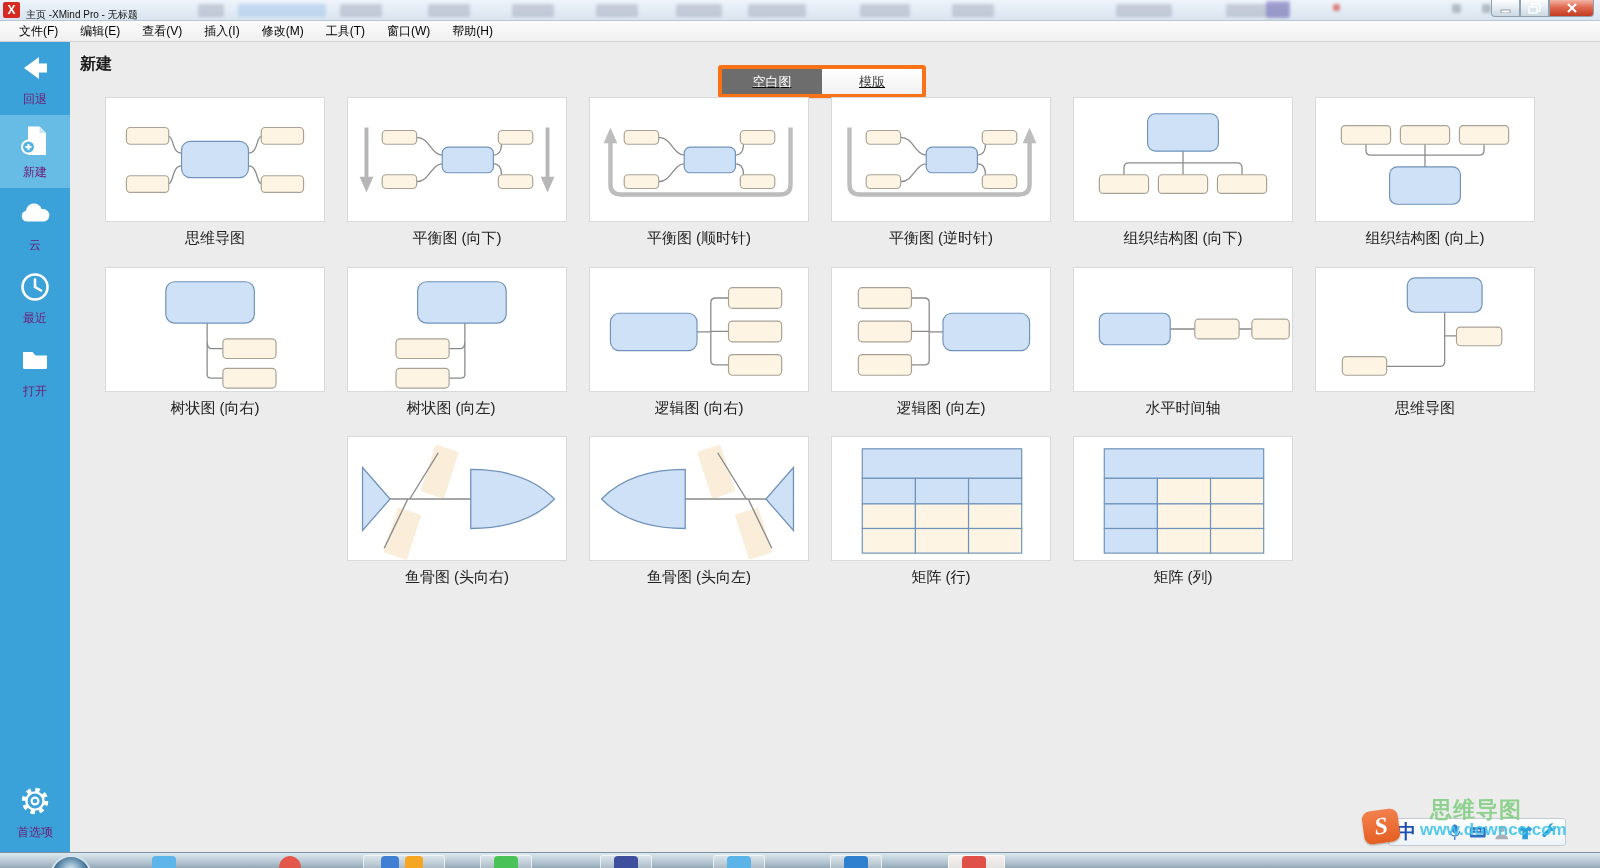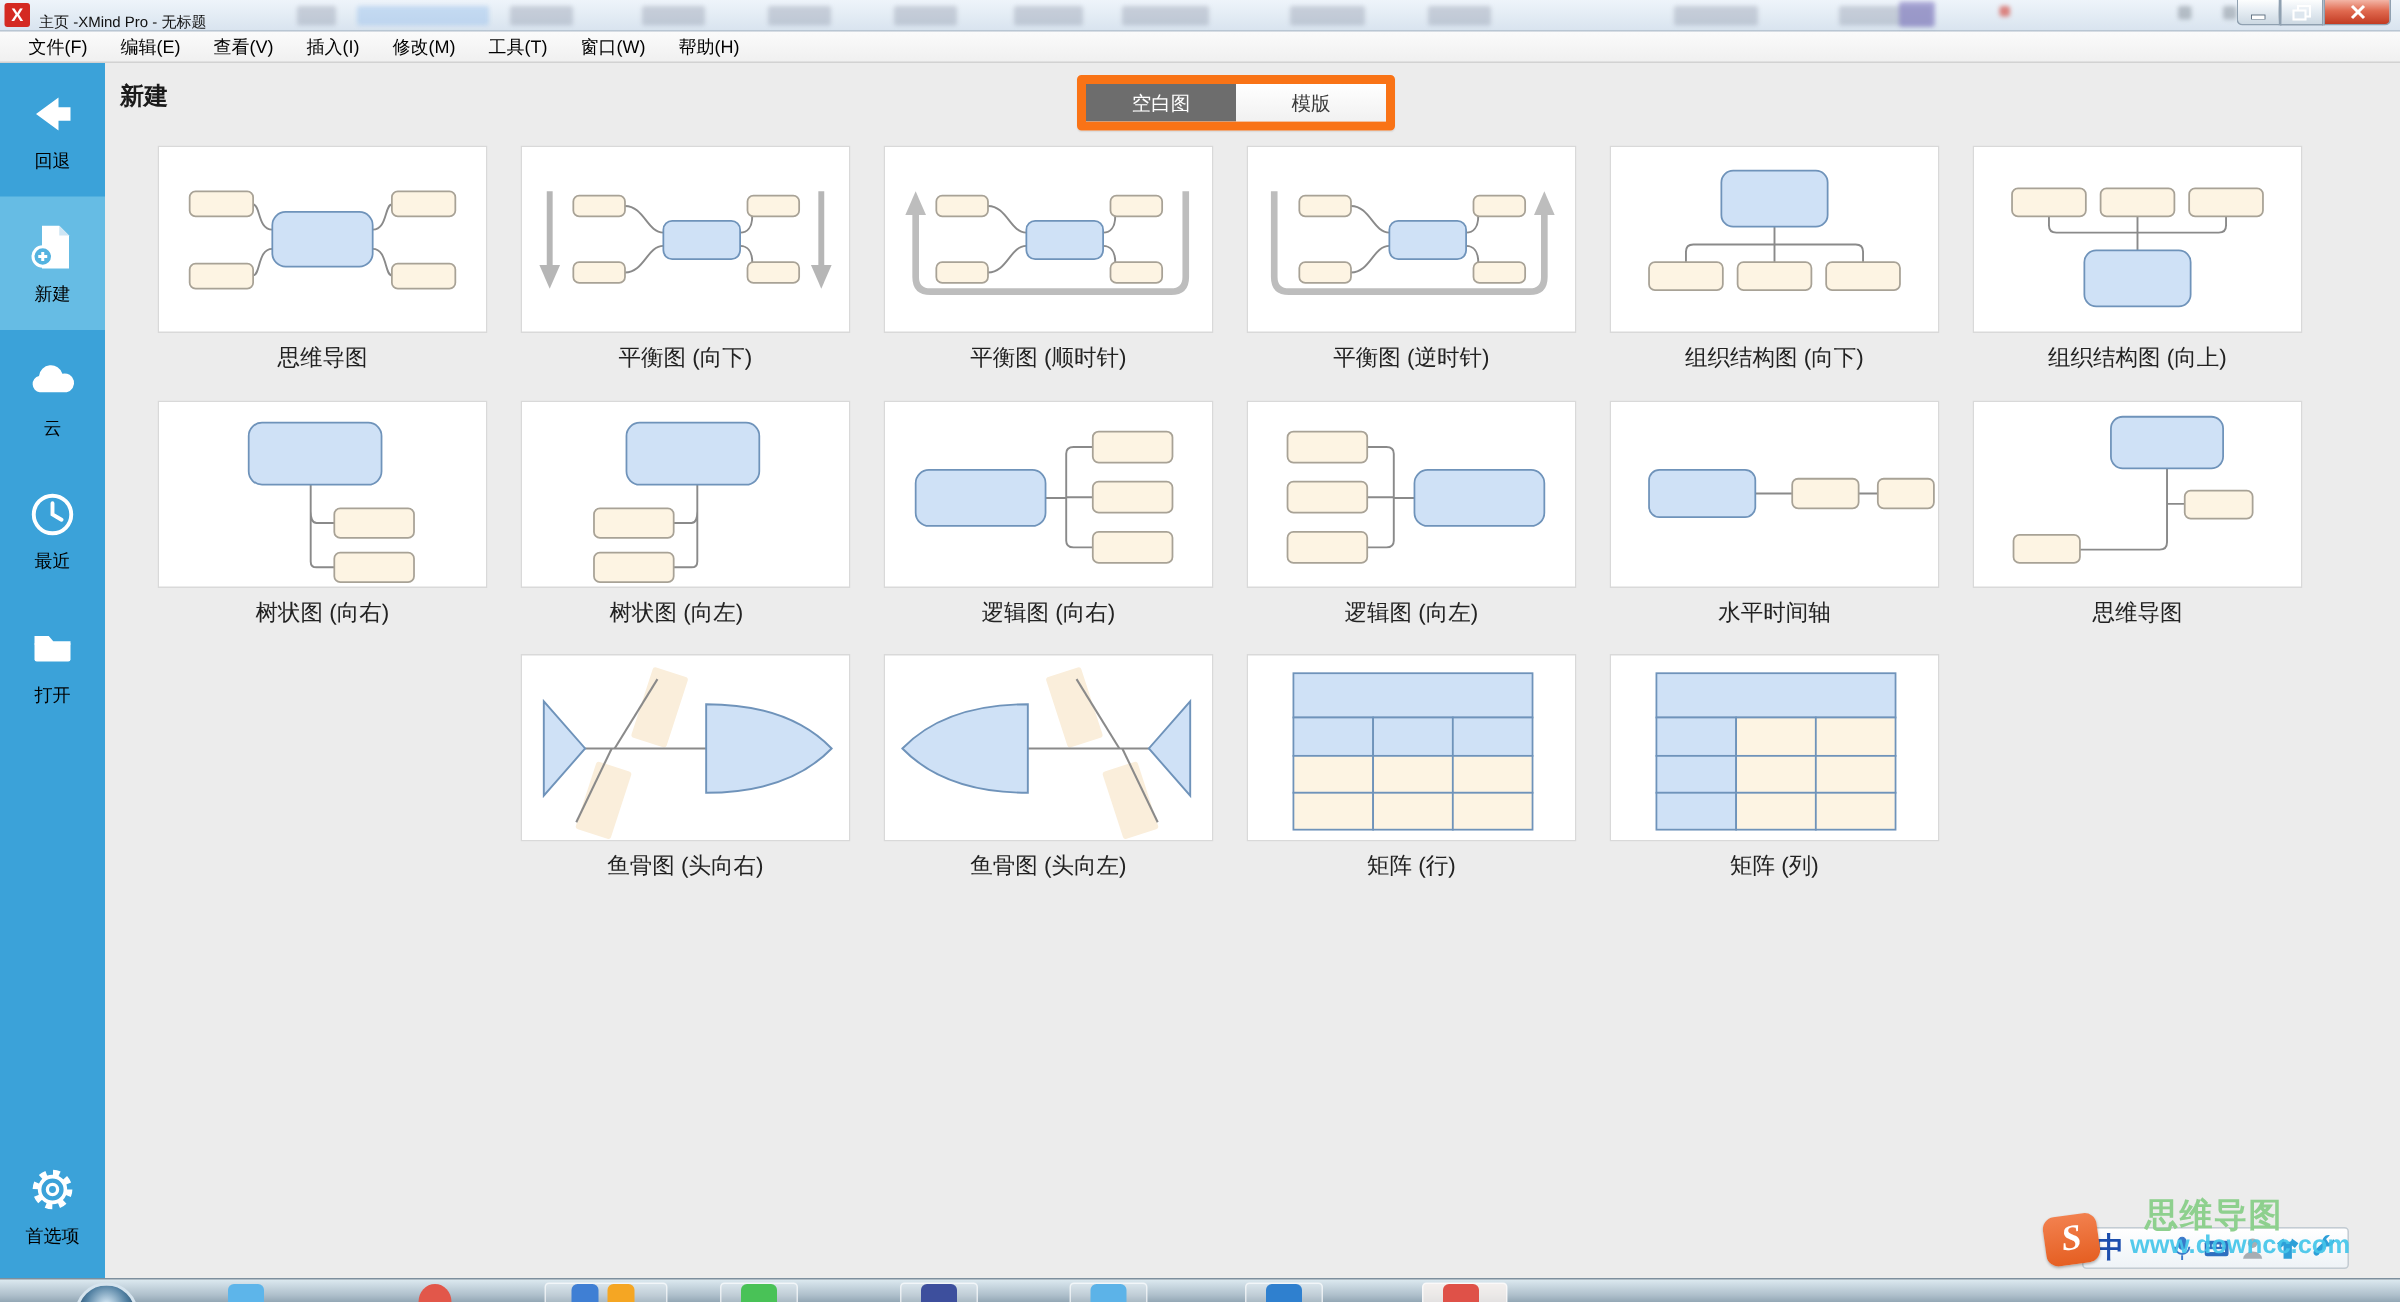--- a/index.html
+++ b/index.html
@@ -24,33 +24,33 @@
     background:linear-gradient(#f3b5a6,#e06a50 45%,#c23b22); }
 
   
   .menubar { height:21px; background:linear-gradient(#fbfbfb,#f0f0f0);
     border-bottom:1px solid #d2d2d2; display:flex; align-items:center; padding-left:8px; }
   .menu-item { font-size:12px; color:#000; padding:2px 11px; cursor:default; }
 
   
   .app { position:absolute; top:42px; left:0; right:0; bottom:16px; display:flex; }
   .sidebar { width:70px; background:#3ba2d9; position:relative; flex:none; }
-  .side-item { width:70px; height:89px; display:flex; flex-direction:column;
-    align-items:center; justify-content:center; color:#000000; cursor:pointer; }
+  .side-item { width:70px; height:73px; display:flex; flex-direction:column;
+    align-items:center; justify-content:center; color:#701a75; cursor:pointer; }
   .side-item.selected { background:#66bce4; }
   .side-item .lbl { font-size:12px; margin-top:5px; }
   .side-item svg { display:block; }
   .side-bottom { position:absolute; bottom:4px; left:0; }
 
   .content { flex:1; position:relative; background:#ececec; }
   .page-title { position:absolute; left:10px; top:12px; font-size:16px; font-weight:bold; color:#1a1a1a; }
 
-  .tabs { position:absolute; left:648px; top:8px; display:flex;
-    border:6px solid #f97316; border-radius:3px; overflow:hidden;
-    box-shadow:0 1px 1px rgba(0,0,0,.08); }
+  .tabs { position:absolute; left:648px; top:23px; display:flex;
+    border:4px solid #f97316; border-radius:3px; overflow:hidden;
+    box-shadow:0 1px 1px rgba(0,0,0,.08);text-decoration:underline; }
   .tab { width:100px; height:25px; font-size:13px; display:flex; align-items:center;
     justify-content:center; background:linear-gradient(#ffffff,#f1f1f1); color:#3a3a3a; cursor:pointer; }
   .tab.selected { background:#6d6d6d; color:#fff; }
 
   .card { position:absolute; width:220px; height:125px; background:#fff;
     border:1px solid #d9d9d9; cursor:pointer; }
   .card-label { position:absolute; width:220px; text-align:center; font-size:15px; color:#222; }
 
   
   .taskbar { position:absolute; left:0; bottom:0; width:1600px; height:16px;

